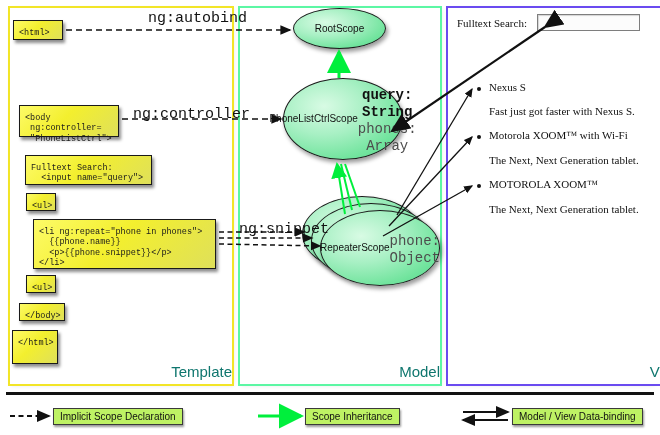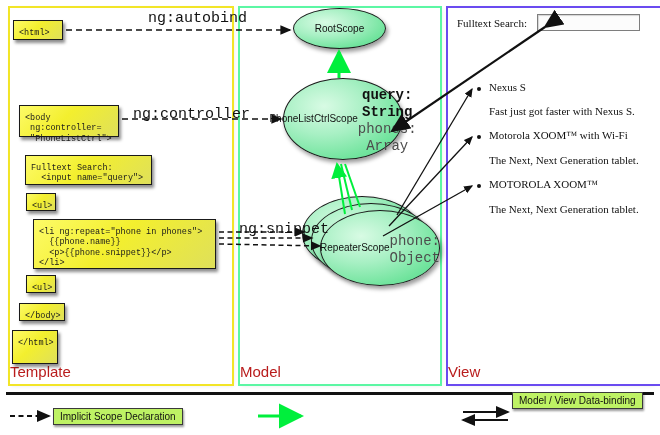--- a/index.html
+++ b/index.html
@@ -8,22 +8,22 @@
 
   #stage{position:absolute;left:0;top:0;width:660px;height:435px;}
 
   
   .col{position:absolute;background:#fff;border-width:2px;border-style:solid;}
   .col-shadow{position:absolute;background:rgba(0,0,0,0.13);filter:blur(2px);border-radius:2px;}
   #col-template{left:8px;  top:6px;  width:222px; height:376px; border-color:#f2e527;}
   #col-model   {left:238px;top:6px;  width:200px; height:376px; border-color:#5cf7a4;}
   #col-view    {left:446px;top:6px;  width:206px; height:376px; border-color:#6a4bf0;padding-left:28px;}
 
-  .col-label{position:absolute;bottom:4px;left:0;width:100%;text-align:left;
-             font-size:15px;color:#b91c1c;font-family:"Liberation Sans",sans-serif;}
+  .col-label{position:absolute;bottom:4px;left:0;width:100%;text-align:right;
+             font-size:15px;color:#0f766e;font-family:"Liberation Sans",sans-serif;}
 
   
   .ybox{position:absolute;border:1px solid #1a1a1a;
         background:linear-gradient(135deg,#fdfb68 0%,#f3ef2e 45%,#dfe05a 100%);
         box-shadow:2px 3px 3px rgba(0,0,0,0.45);
         font-family:"Liberation Mono","DejaVu Sans Mono",monospace;
         font-size:8.5px;color:#1a1a1a;line-height:1.22;
         padding:7px 5px;white-space:pre;box-sizing:border-box;}
 
   
@@ -138,21 +138,22 @@
   <div class="view-bullet" style="left:477px;top:135px;"></div>
   <div class="view-item" style="left:489px;top:129px;">Motorola XOOM™  with Wi-Fi</div>
   <div class="view-item" style="left:489px;top:154px;">The Next, Next Generation tablet.</div>
 
   <div class="view-bullet" style="left:477px;top:184px;"></div>
   <div class="view-item" style="left:489px;top:178px;">MOTOROLA XOOM™</div>
   <div class="view-item" style="left:489px;top:203px;">The Next, Next Generation tablet.</div>
 
   <div id="legend-rule"></div>
   <div class="lgbox" style="left:53px;top:408px;height:17px;">Implicit Scope Declaration</div>
-  <div class="lgbox" style="left:512px;top:392px;height:17px;">Model / View Data-binding</div>
+  <div class="lgbox" style="left:305px;top:408px;height:17px;">Scope Inheritance</div>
+  <div class="lgbox" style="left:512px;top:408px;height:17px;">Model / View Data-binding</div>
 
   <svg class="overlay" viewBox="0 0 660 435">
     <defs>
       <marker id="ar-black" markerWidth="7" markerHeight="7" refX="6" refY="3" orient="auto">
         <path d="M0,0 L7,3 L0,6 z" fill="#111"></path>
       </marker>
       <marker id="ar-black-big" markerWidth="9" markerHeight="9" refX="8" refY="4" orient="auto">
         <path d="M0,0 L9,4 L0,8 z" fill="#111"></path>
       </marker>
       <marker id="ar-green" markerWidth="8" markerHeight="8" refX="7" refY="4" orient="auto">

